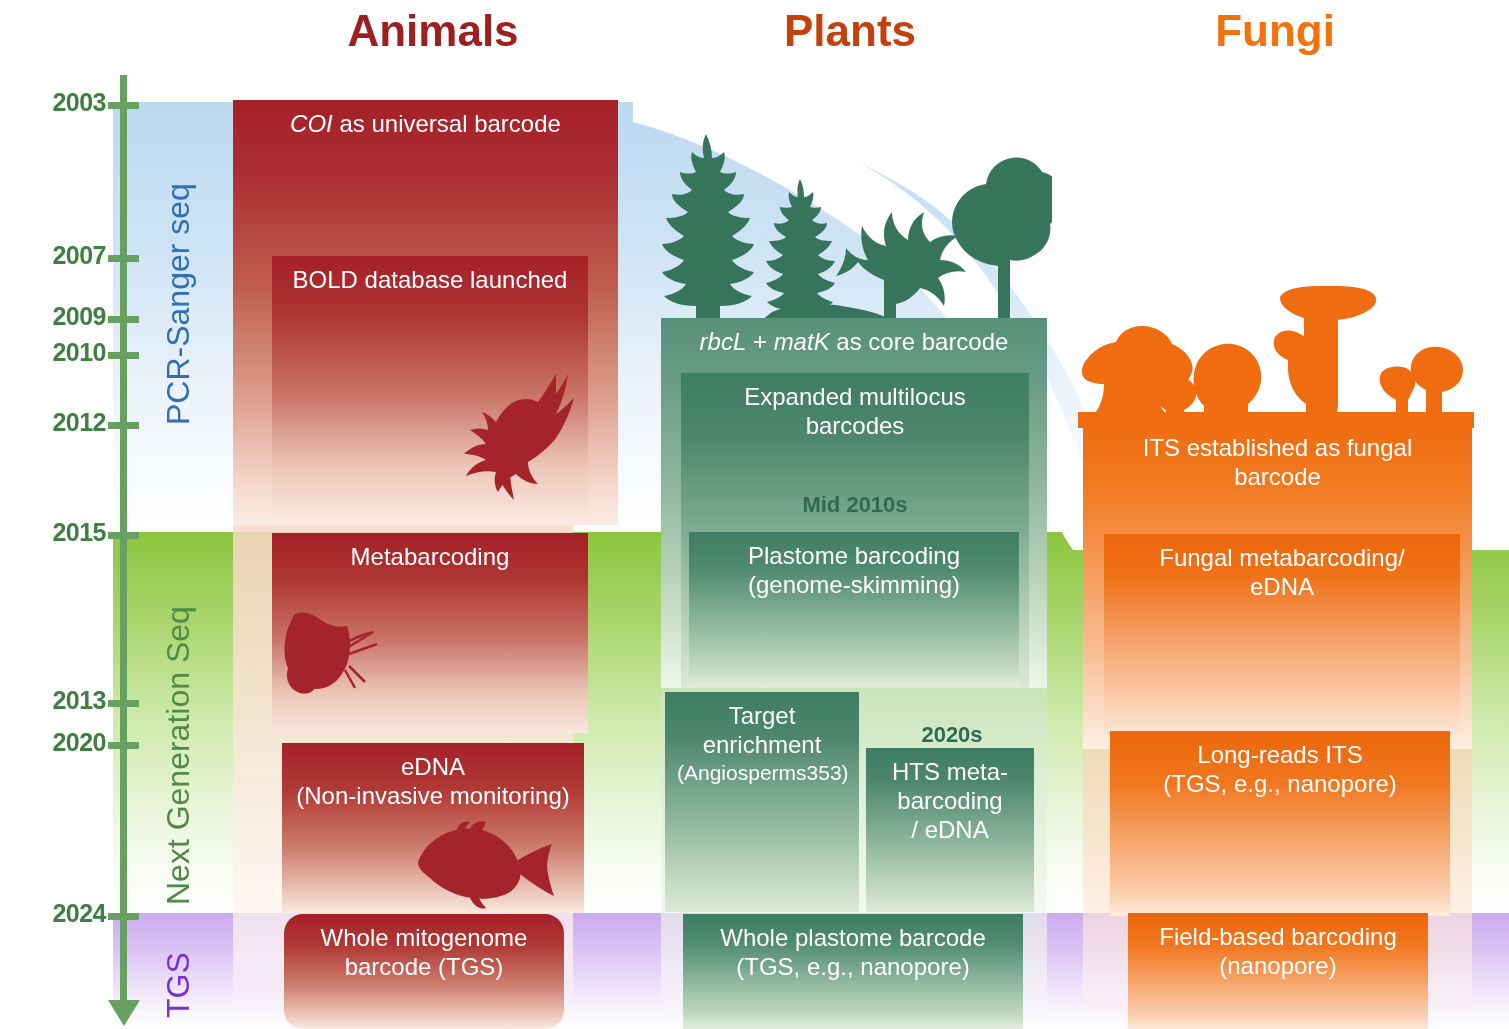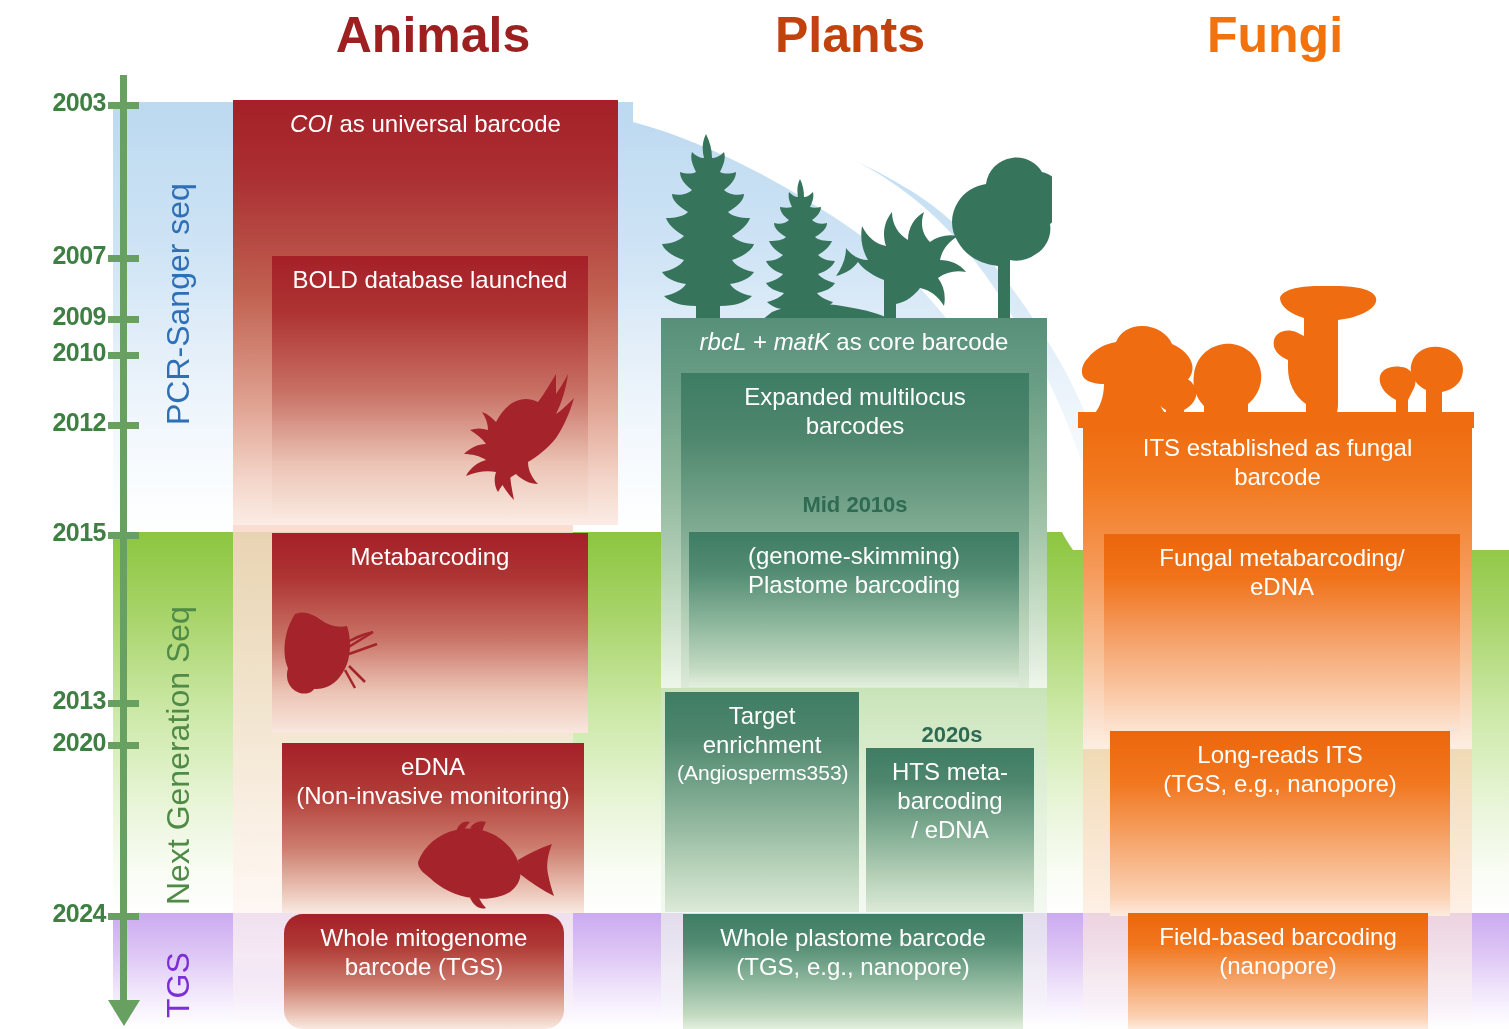--- a/index.html
+++ b/index.html
@@ -27,21 +27,21 @@
   .yearlabel{position:absolute;right:0;width:90px;text-align:right;
      color:#3f7f43;font-weight:bold;font-size:25px;letter-spacing:-0.5px;}
 
   .eralabel{position:absolute;writing-mode:vertical-rl;transform:rotate(180deg);
      font-weight:normal;white-space:nowrap;}
   #era-pcr{left:160px;top:155px;font-size:32px;color:#2f6fb5;height:270px;}
   #era-ngs{left:160px;top:545px;font-size:32px;color:#4f8a46;height:360px;}
   #era-tgs{left:160px;top:918px;font-size:32px;color:#7b2fd6;height:100px;}
 
   
-  .colhead{position:absolute;top:6px;font-size:50px;font-weight:bold;text-align:center;}
+  .colhead{position:absolute;top:6px;font-size:44px;font-weight:bold;text-align:center;}
   #head-animals{left:243px;width:380px;color:#9e1f1f;}
   #head-plants{left:655px;width:390px;color:#c2410c;}
   #head-fungi{left:1080px;width:390px;color:#f2730d;}
 
   
   .colback{position:absolute;}
   #back-animals{left:233px;top:100px;width:340px;height:929px;
      background:linear-gradient(to bottom,rgba(236,163,150,0.0) 0%,rgba(240,180,160,0.55) 22%,rgba(249,216,201,0.85) 48%,rgba(252,233,223,0.8) 72%,rgba(255,248,244,0.7) 92%,rgba(255,255,255,0) 100%);}
   #back-plants{left:661px;top:318px;width:386px;height:711px;
      background:linear-gradient(to bottom,rgba(110,160,130,0.0) 0%,rgba(150,190,160,0.35) 20%,rgba(200,225,200,0.6) 48%,rgba(228,241,224,0.7) 74%,rgba(247,252,244,0.6) 92%,rgba(255,255,255,0) 100%);}
@@ -234,22 +234,22 @@
   </div>
 
   <div class="card grn-b" style="left:681px;top:373px;width:348px;height:315px;">
     <span class="t1">Expanded multilocus</span>
     <span class="t1">barcodes</span>
   </div>
 
   <div class="note" style="left:681px;top:492px;width:348px;">Mid 2010s</div>
 
   <div class="card grn-c" style="left:689px;top:532px;width:330px;height:155px;">
+    <span class="t1">Plastome barcoding</span>
     <span class="t1">(genome-skimming)</span>
-    <span class="t1">Plastome barcoding</span>
   </div>
 
   <div class="card grn-b" style="left:665px;top:692px;width:194px;height:220px;">
     <span class="t1">Target</span>
     <span class="t1">enrichment</span>
     <span class="t2">(Angiosperms353)</span>
   </div>
 
   <div class="note" style="left:872px;top:722px;width:160px;">2020s</div>
 

